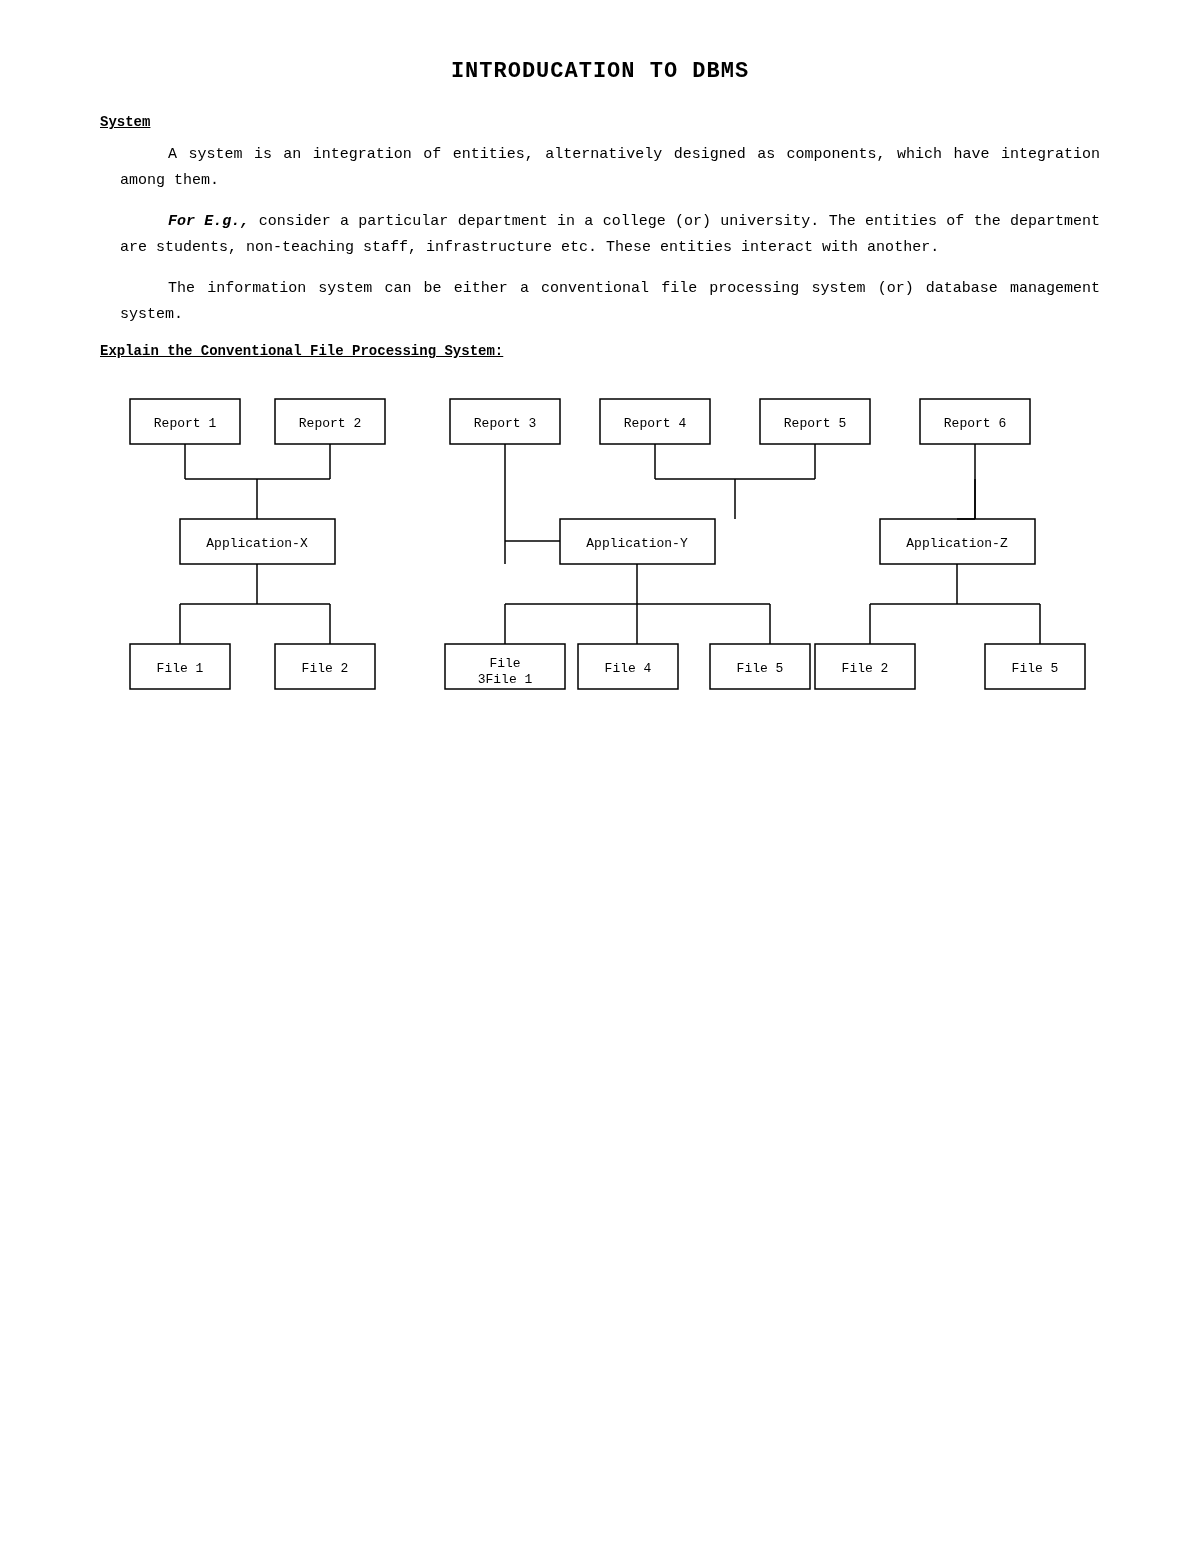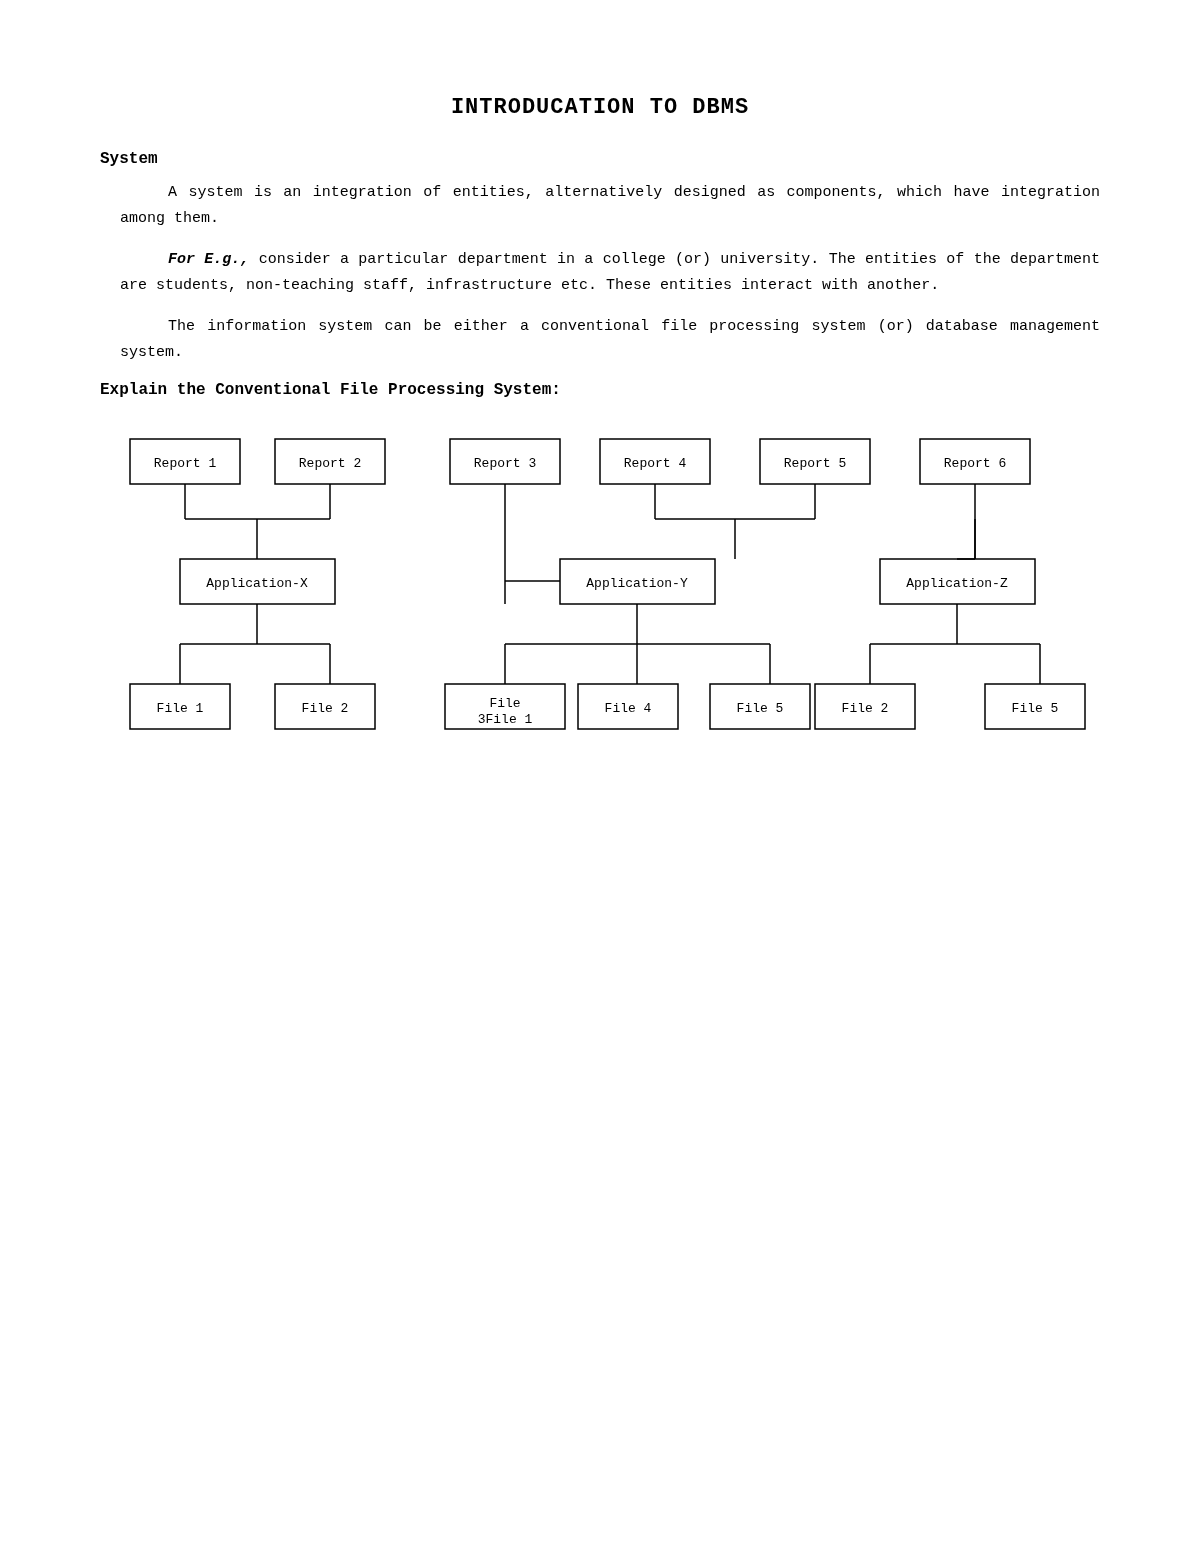--- a/index.html
+++ b/index.html
@@ -14,35 +14,36 @@
       font-size: 15px;
       color: #000000;
       width: 1200px;
       min-height: 1553px;
     }
 
     .page {
       width: 1200px;
       min-height: 1553px;
       background: #ffffff;
-      padding: 95px 100px 80px 100px;
+      padding: 59px 100px 80px 100px;
     }
 
     .page-title {
       text-align: center;
       font-size: 22px;
       font-weight: bold;
       letter-spacing: 1px;
       margin-bottom: 30px;
       font-family: 'Courier New', Courier, monospace;
     }
 
     .section-heading {
       font-weight: bold;
-      font-size: 16px;
+      text-decoration: underline;
+      font-size: 14px;
       margin-bottom: 12px;
       font-family: 'Courier New', Courier, monospace;
     }
 
     .paragraph {
       text-align: justify;
       line-height: 1.7;
       margin-bottom: 16px;
       font-family: 'Courier New', Courier, monospace;
       font-size: 15px;

